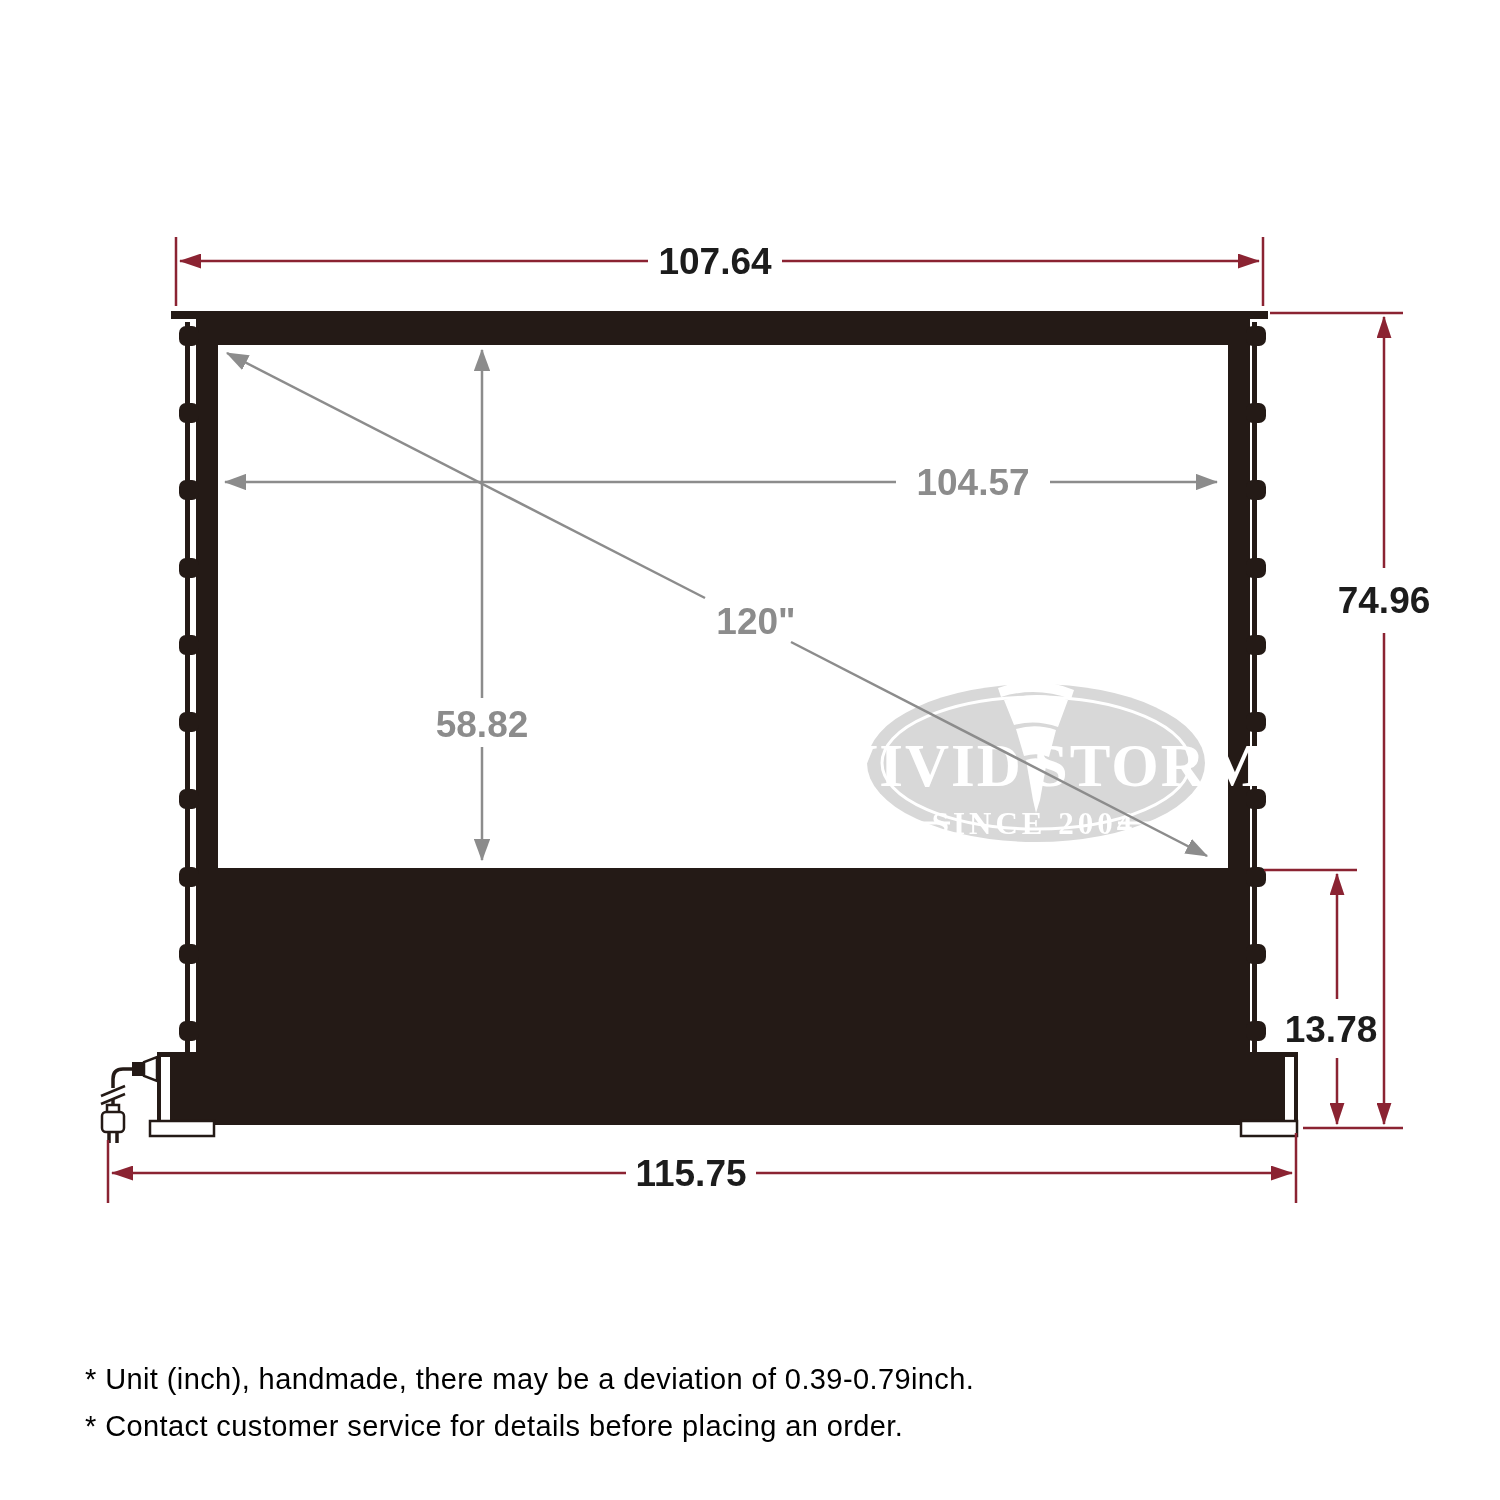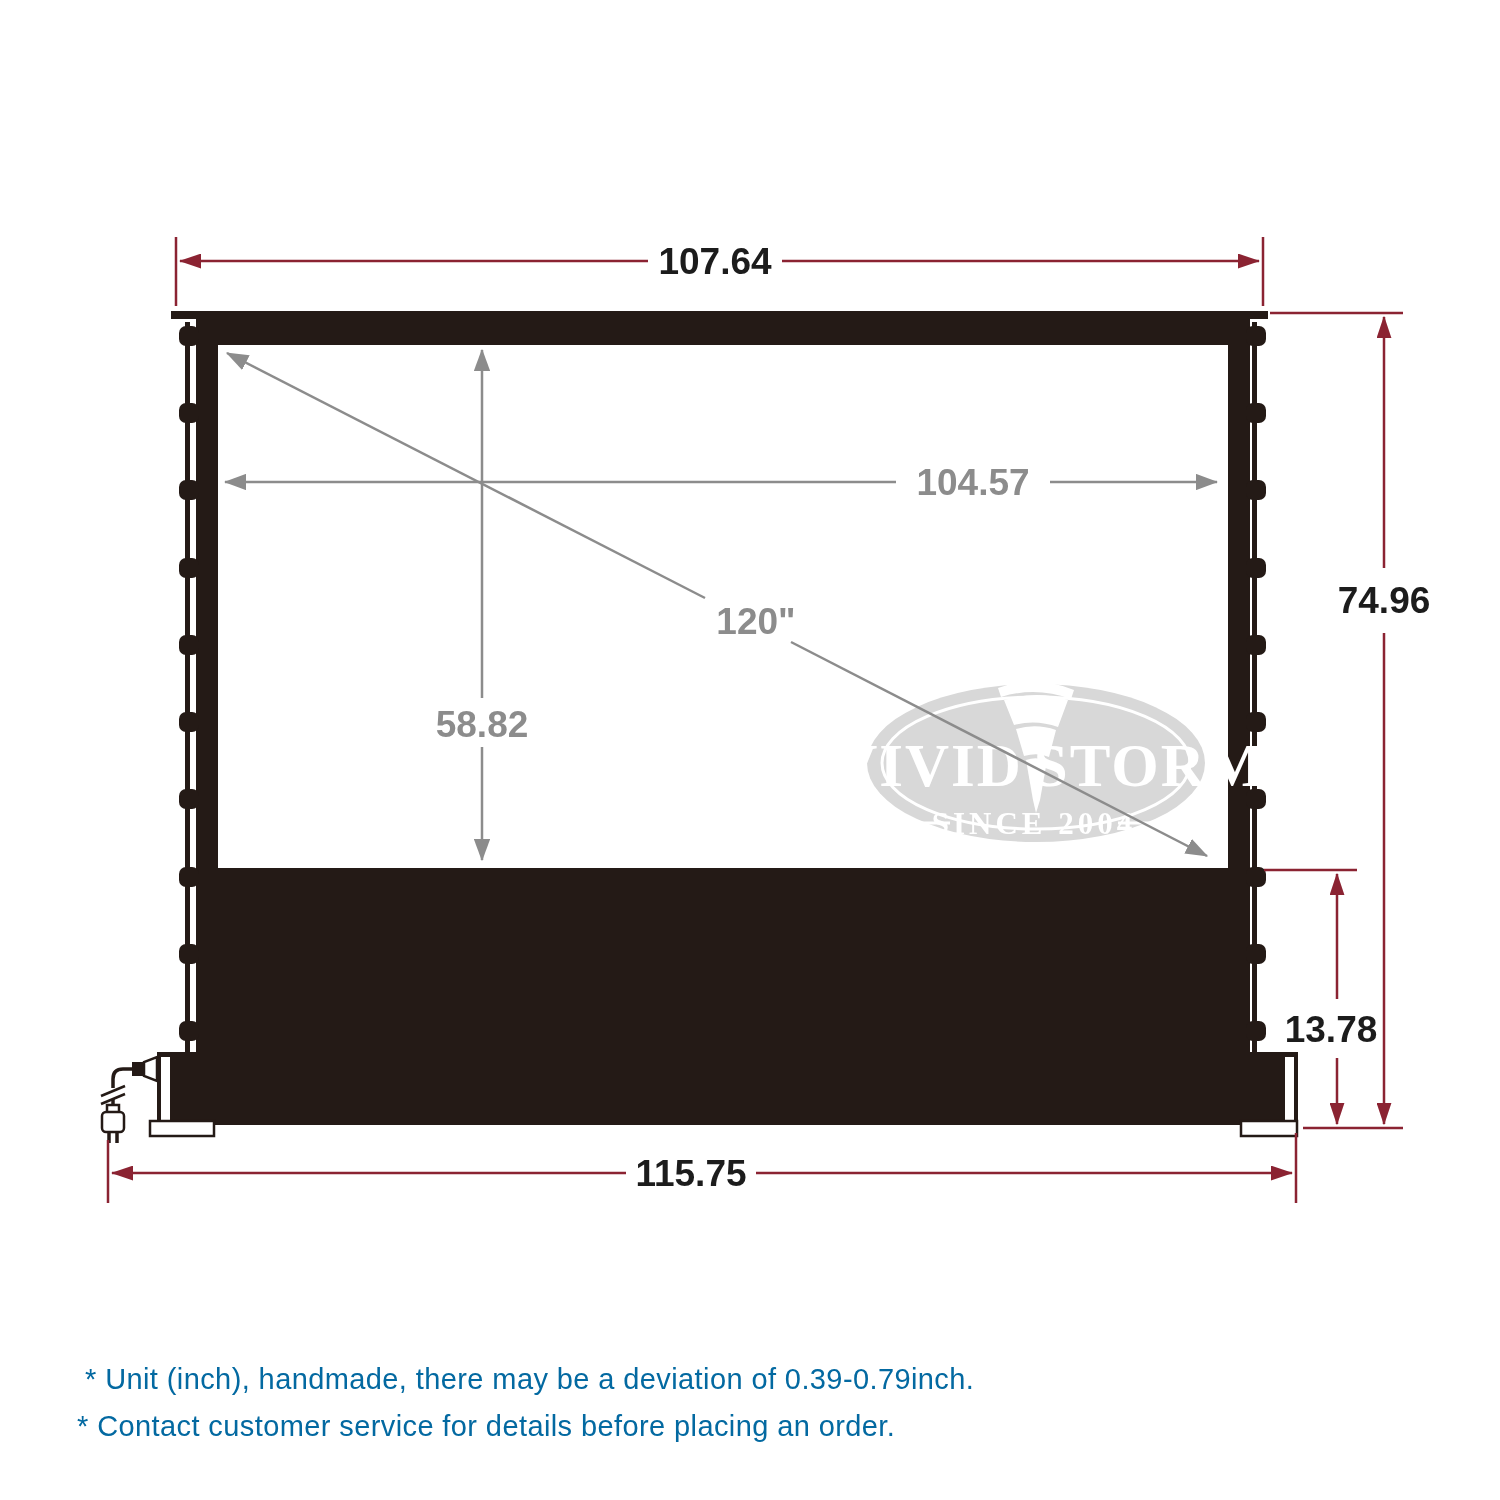--- a/index.html
+++ b/index.html
@@ -2,21 +2,21 @@
 <html><head>
 <meta charset="utf-8">
 <style>
   html,body{margin:0;padding:0;background:#fff;}
   .canvas{position:relative;width:1500px;height:1500px;background:#ffffff;overflow:hidden;
           font-family:"Liberation Sans",sans-serif;}
   svg{position:absolute;left:0;top:0;}
   .dim{font-family:"Liberation Sans",sans-serif;font-weight:700;font-size:37px;text-anchor:middle;}
   .logo-word{font-family:"Liberation Serif",serif;font-weight:700;fill:#ffffff;text-anchor:middle;letter-spacing:2px;}
   .logo-tag{font-family:"Liberation Serif",serif;font-weight:700;fill:#ffffff;text-anchor:middle;font-size:31px;letter-spacing:4px;}
-  .footnote{position:absolute;font-size:29px;color:#0369a1;letter-spacing:.4px;white-space:nowrap;}
+  .footnote{position:absolute;font-size:29px;color:#000000;letter-spacing:.4px;white-space:nowrap;}
 </style>
 </head>
 <body>
 
 <div class="canvas">
 <svg width="1500" height="1500" viewBox="0 0 1500 1500">
   <defs>
     <marker id="ar" markerWidth="9" markerHeight="6" refX="8.5" refY="3" orient="auto-start-reverse" markerUnits="strokeWidth">
       <path d="M0,0 L9,3 L0,6 Z" fill="#8b2332"></path>
     </marker>
@@ -145,14 +145,14 @@
     <text class="dim" x="973" y="495" fill="#8c8c8c">104.57</text>
     <text class="dim" x="482" y="737" fill="#8c8c8c">58.82</text>
     <text class="dim" x="756" y="634" fill="#8c8c8c">120"</text>
     <text class="dim" x="1384" y="613" fill="#1c1c1c">74.96</text>
     <text class="dim" x="1331" y="1042" fill="#1c1c1c">13.78</text>
     <text class="dim" x="691" y="1186" fill="#1c1c1c">115.75</text>
   </g>
 </svg>
 
   <div class="footnote" style="left:85px;top:1363px;">* Unit (inch), handmade, there may be a deviation of 0.39-0.79inch.</div>
-  <div class="footnote" style="left:77px;top:1410px;text-align:right;">* Contact customer service for details before placing an order.</div>
+  <div class="footnote" style="left:85px;top:1410px;text-align:right;">* Contact customer service for details before placing an order.</div>
 </div>
 
 </body></html>

